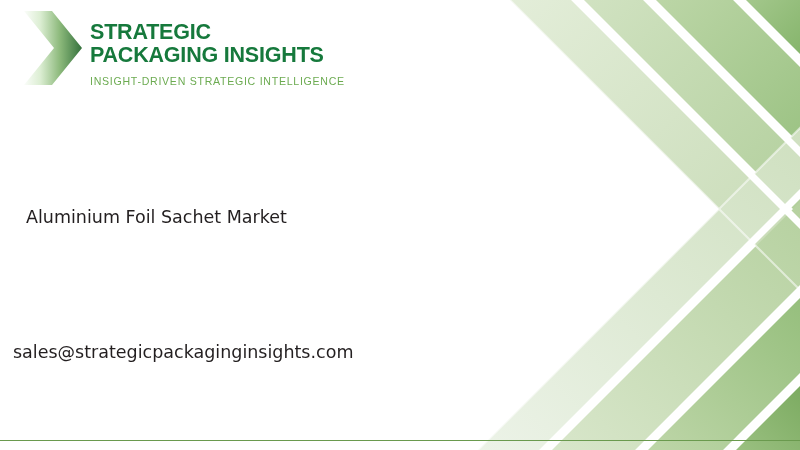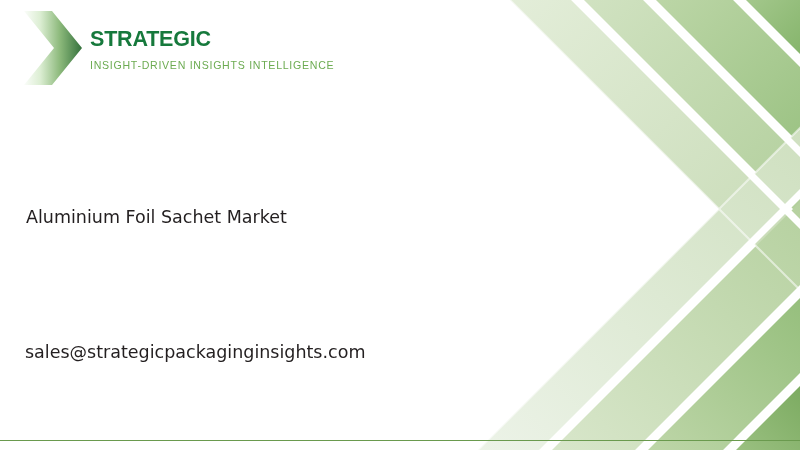--- a/index.html
+++ b/index.html
@@ -30,21 +30,21 @@
     pointer-events: none;
   }
   #decor svg { display: block; }
 
   
   #logo {
     position: absolute;
     left: 22px;
     top: 8px;
     display: flex;
-    align-items: center;
+    align-items: flex-end;
   }
   #logo-mark {
     width: 62px;
     height: 78px;
     flex: 0 0 auto;
     margin-top: 1px;
   }
   #logo-text {
     margin-left: 6px;
     padding-top: 4px;
@@ -74,21 +74,21 @@
     left: 26px;
     top: 206px;
     color: #231f20;
     font-family: "DejaVu Sans", sans-serif;
     font-size: 17.5px;
     line-height: 22px;
     white-space: nowrap;
   }
   #contact-email {
     position: absolute;
-    left: 25px;
+    left: 13px;
     top: 341px;
     color: #231f20;
     font-family: "DejaVu Sans", sans-serif;
     font-size: 17.5px;
     line-height: 22px;
     white-space: nowrap;
   }
 
   
   #bottom-rule {
@@ -180,21 +180,22 @@
           <stop offset="28%" stop-color="#dceed3"></stop>
           <stop offset="62%" stop-color="#8cb97b"></stop>
           <stop offset="100%" stop-color="#34713c"></stop>
         </linearGradient>
       </defs>
       <path d="M2,2 L30,2 L60,39 L30,76 L2,76 L32,39 Z" fill="url(#chevGrad)"></path>
     </svg>
 
     <div id="logo-text">
       <div class="logo-line">STRATEGIC</div>
-      <div id="logo-tagline">INSIGHT-DRIVEN INSIGHTS INTELLIGENCE</div>
+      <div class="logo-line">PACKAGING INSIGHTS</div>
+      <div id="logo-tagline">INSIGHT-DRIVEN STRATEGIC INTELLIGENCE</div>
     </div>
   </div>
 
   <div id="report-title">Aluminium Foil Sachet Market</div>
 
   <div id="contact-email">sales@strategicpackaginginsights.com</div>
 
   <div id="bottom-rule"></div>
 
 </div>

